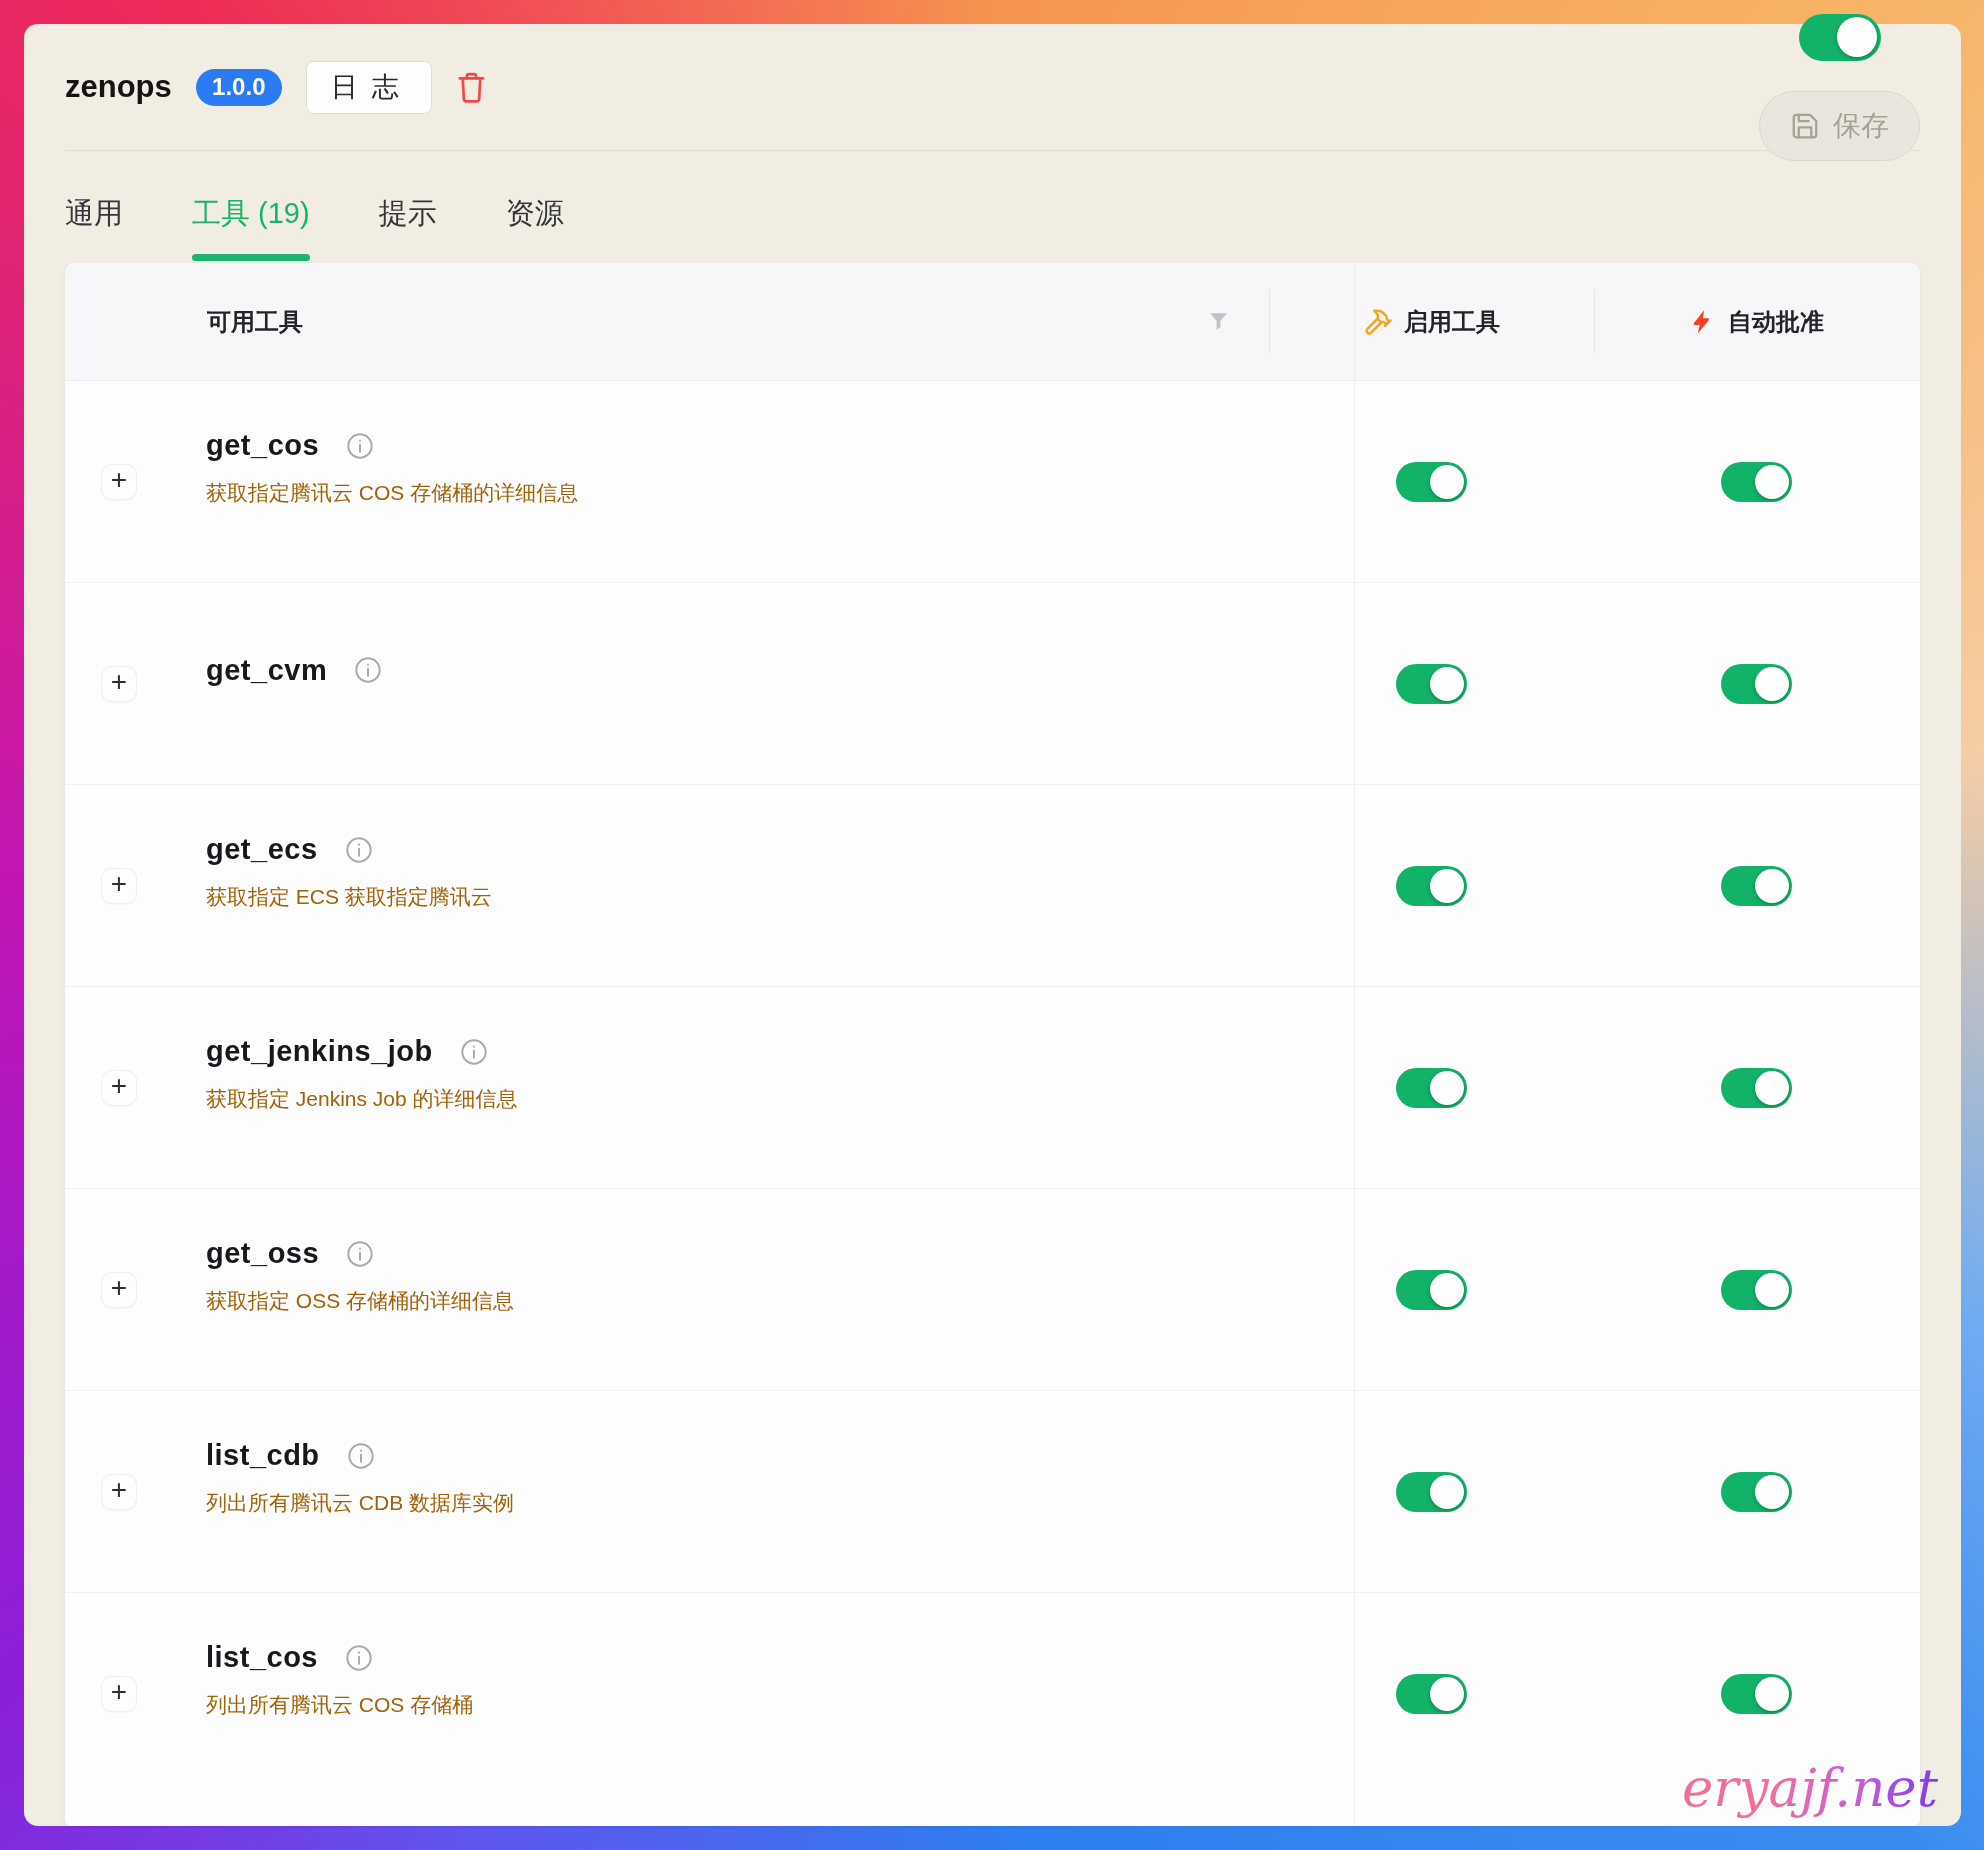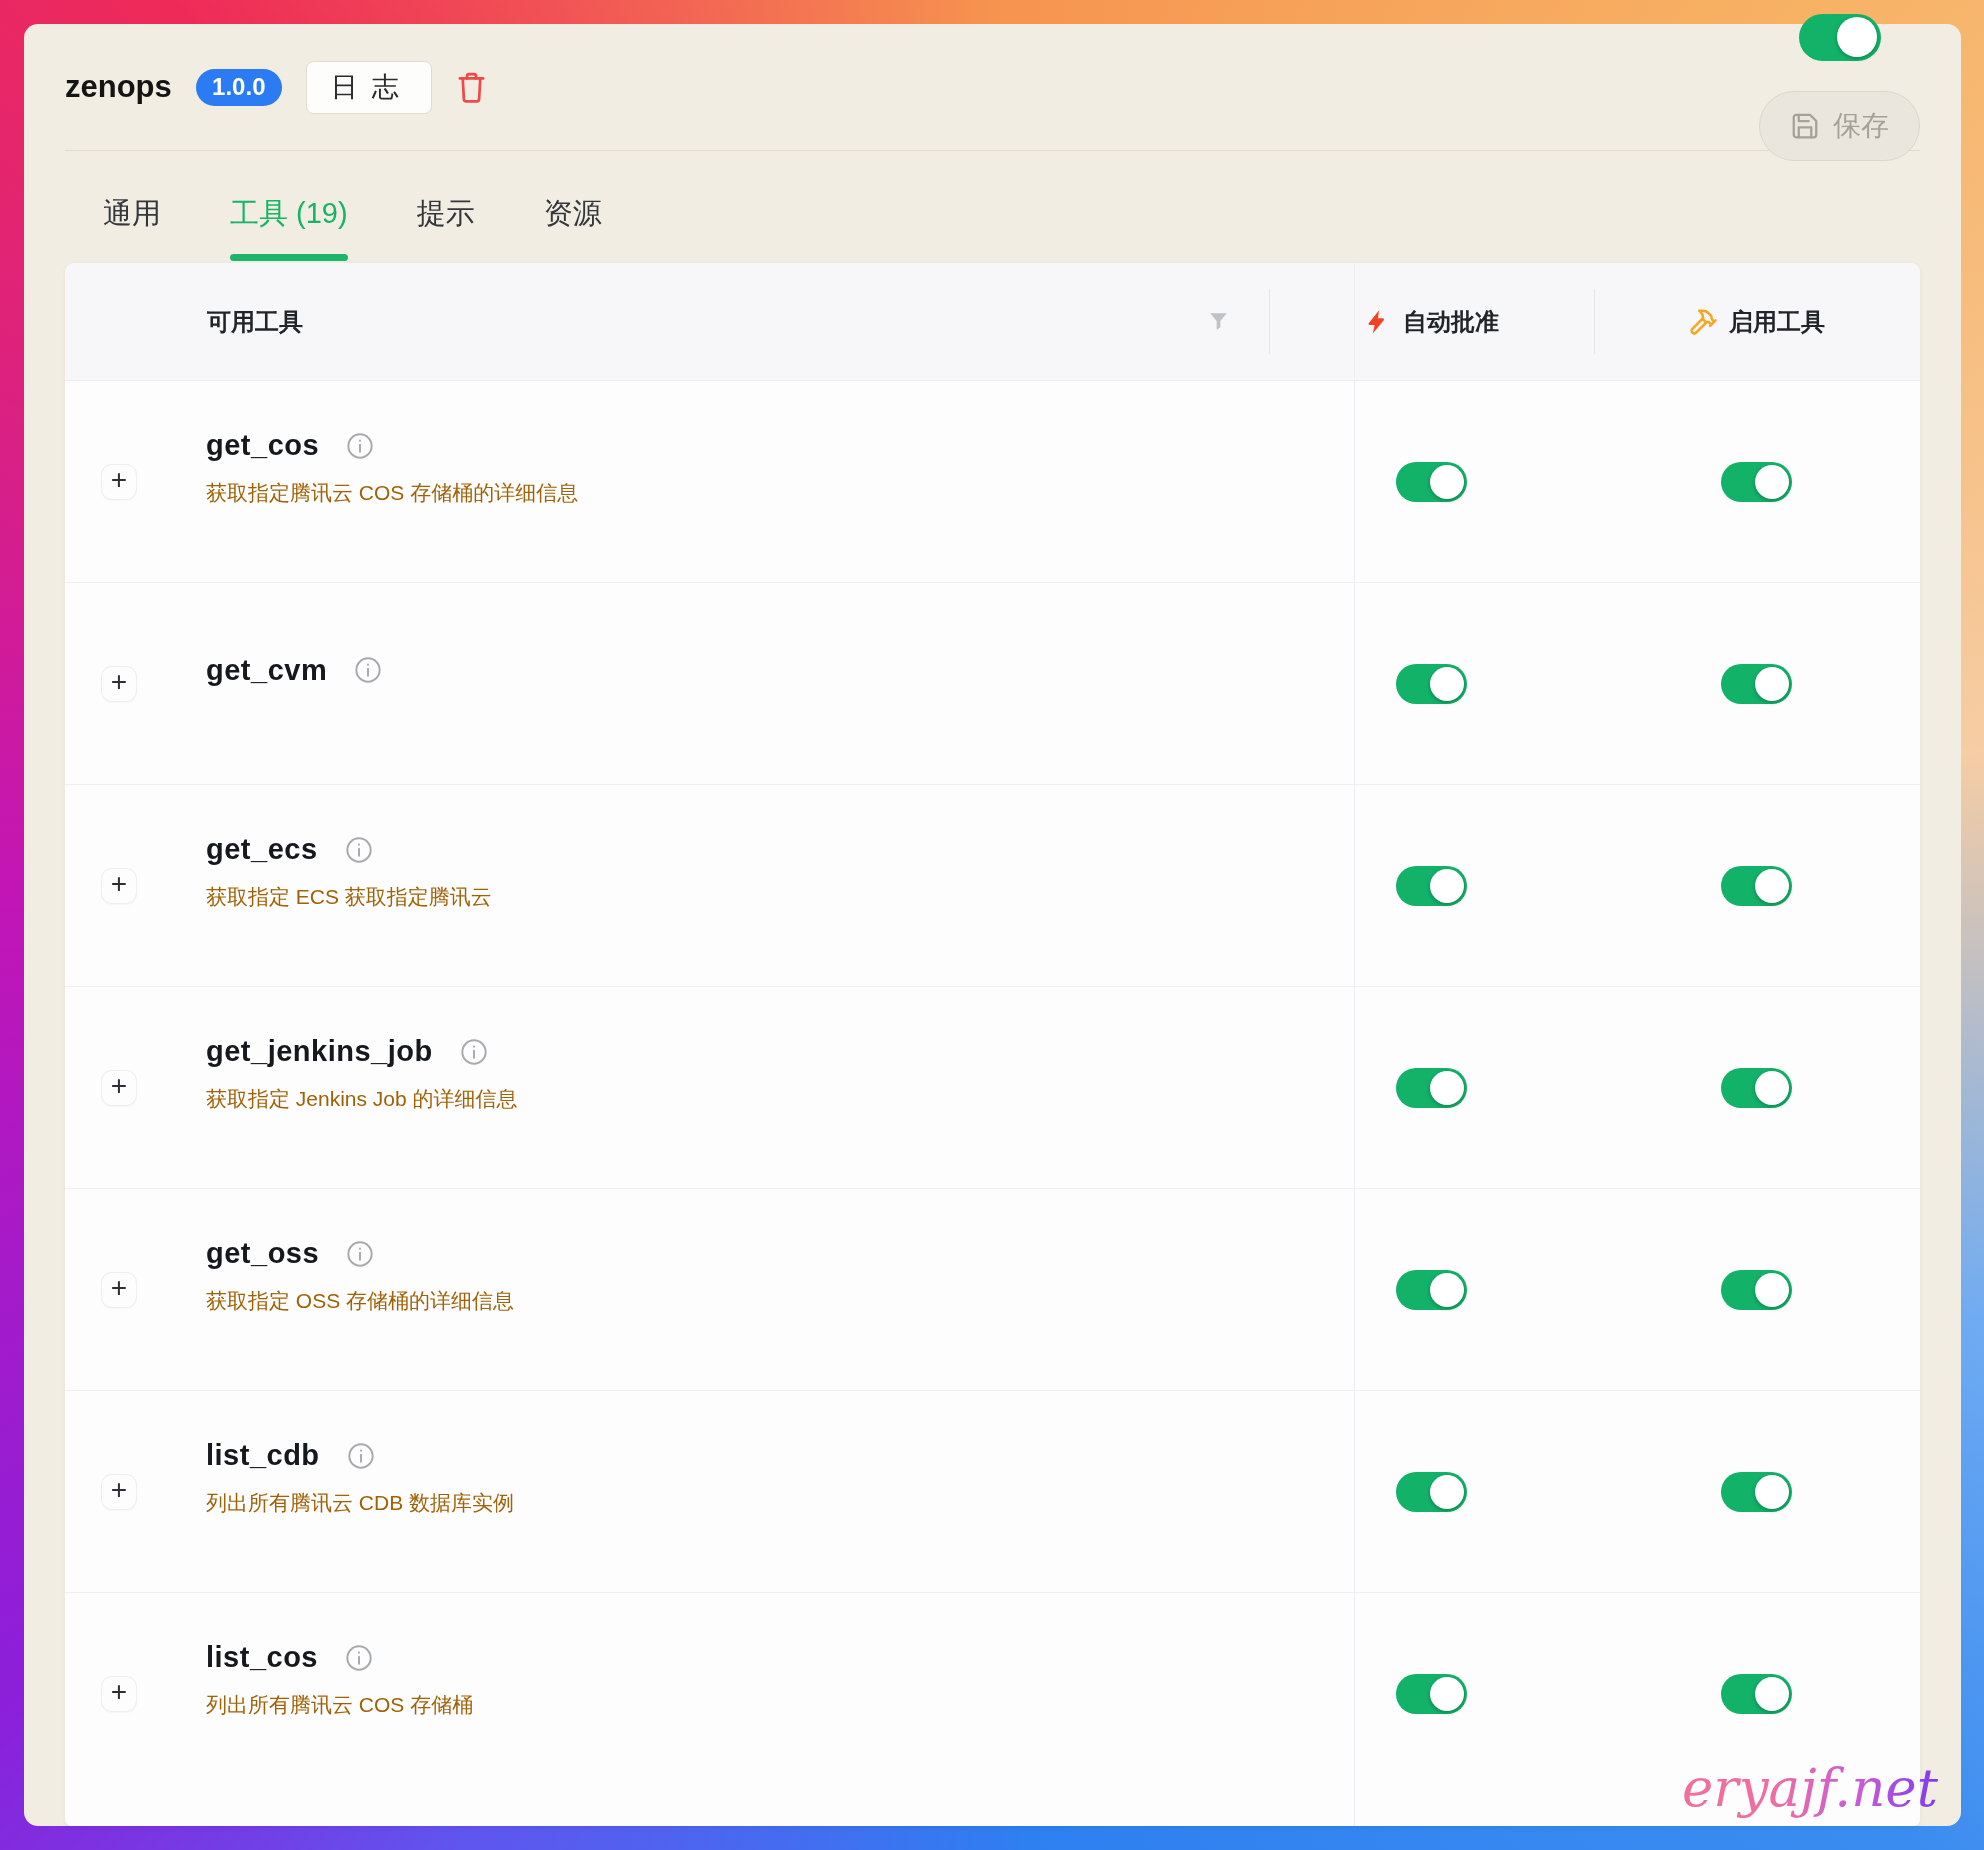--- a/index.html
+++ b/index.html
@@ -46,21 +46,21 @@
   .switch.big{width:82px;height:47px;}
   .switch.big .knob{width:40px;height:40px;}
   .switch.small{width:71px;height:40px;}
   .switch.small .knob{width:34px;height:34px;}
   .save-btn{
     display:flex;align-items:center;gap:13px;
     background:#eae6dd;border:1.6px solid #dbd7cd;border-radius:35px;
     padding:15px 30px;color:#a5a197;font-size:28px;cursor:default;
   }
   
-  .tabs{margin-top:31px;height:81px;flex:0 0 81px;display:flex;gap:69px;margin-left:38px;}
+  .tabs{margin-top:31px;height:81px;flex:0 0 81px;display:flex;gap:69px;}
   .tab{
     position:relative;font-size:29px;color:#33373c;padding-top:12px;cursor:pointer;
     display:flex;align-items:flex-start;
   }
   .tab.active{color:#17b467;font-weight:500;}
   .tab.active::after{
     content:"";position:absolute;left:0;right:0;bottom:2.2px;height:7px;border-radius:3.8px;background:#1db56c;
   }
   
   .panel{
@@ -168,33 +168,33 @@
       <div class="v-line"></div>
 
       <div class="t-head">
         <div class="th-tools">
           <span class="th-label">可用工具</span>
           <svg width="25" height="25" viewBox="0 0 24 24" fill="#bfc3c8">
             <path d="M4 4h16l-6.2 7.6v5.9l-3.6 2.3v-8.2z"></path>
           </svg>
         </div>
         <div class="th-col">
-          <svg width="28" height="28" viewBox="0 0 24 24" fill="#f5411f">
-            <path d="M13 2 4.09 12.97A1 1 0 0 0 4.86 14.6h4.29l-1.6 7.3 9.36-11.42a1 1 0 0 0-.77-1.63h-4.29L13 2z"></path>
-          </svg>
-          <span class="th-label">自动批准</span>
-        </div>
-        <div class="th-col">
           <svg width="30" height="30" viewBox="0 0 24 24" fill="none" stroke="#f5a623" stroke-width="2" stroke-linecap="round" stroke-linejoin="round">
             <path d="m15 12-8.5 8.5a2.12 2.12 0 1 1-3-3L12 9"></path>
             <path d="M17.64 15 22 10.64"></path>
             <path d="m20.91 11.7-1.25-1.25c-.6-.6-.93-1.4-.93-2.25v-.86L16.01 4.6A5.56 5.56 0 0 0 12.07 3H9l.92.82A6.18 6.18 0 0 1 12 8.4v1.56l2 2h2.47l2.26 1.91"></path>
           </svg>
           <span class="th-label">启用工具</span>
         </div>
+        <div class="th-col">
+          <svg width="28" height="28" viewBox="0 0 24 24" fill="#f5411f">
+            <path d="M13 2 4.09 12.97A1 1 0 0 0 4.86 14.6h4.29l-1.6 7.3 9.36-11.42a1 1 0 0 0-.77-1.63h-4.29L13 2z"></path>
+          </svg>
+          <span class="th-label">自动批准</span>
+        </div>
       </div>
 
       <div id="rows">
         <div class="row">
           <div class="cell-tool">
             <div class="expander">+</div>
             <div class="tool-info">
               <div class="tool-title">
                 <span class="tool-name">get_cos</span>
                 <svg class="info-icon" viewBox="0 0 24 24" fill="none" stroke="#a7abb0" stroke-width="1.7" stroke-linecap="round">

